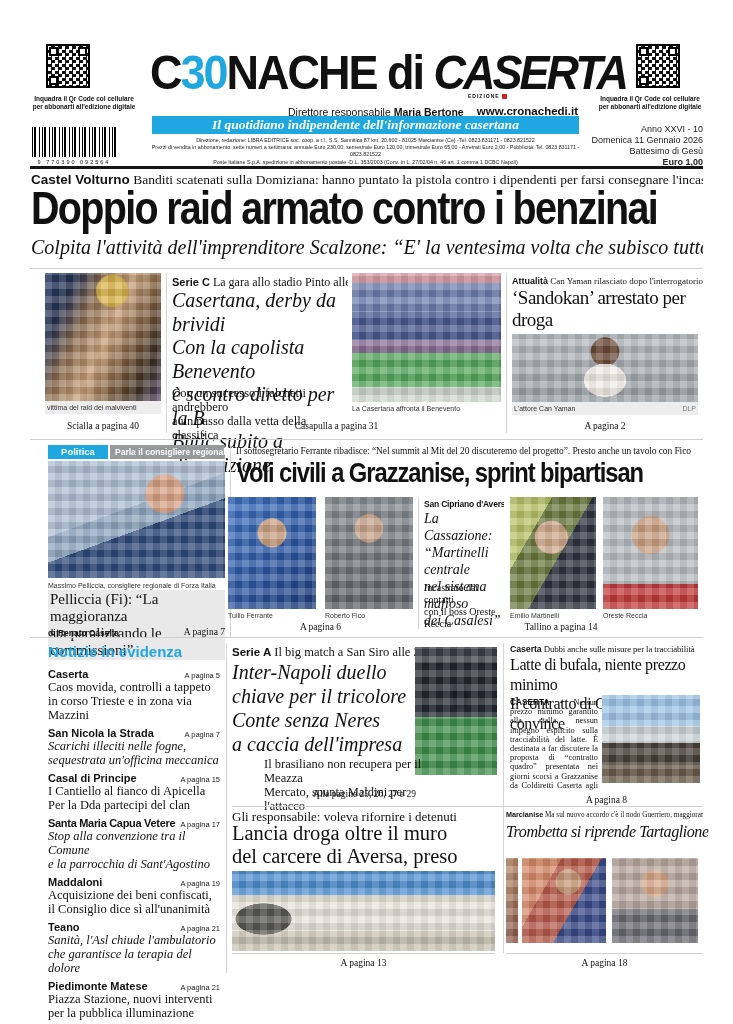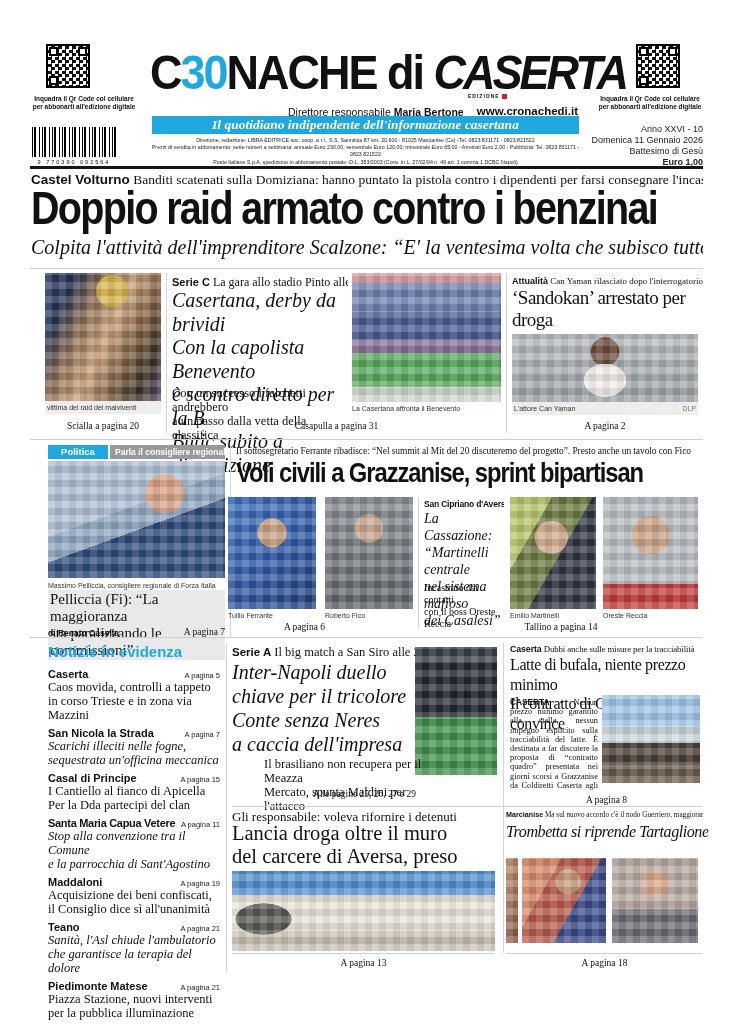--- a/index.html
+++ b/index.html
@@ -135,21 +135,21 @@
 
   <div class="abs rule" style="left:30px;top:166px;width:673px;height:3px;"></div>
 
   <div class="abs kick lead-kick nw" style="left:31px;top:172px;width:672px;"><span class="tag">Castel Volturno</span><span> Banditi scatenati sulla Domiziana: hanno puntato la pistola contro i dipendenti per farsi consegnare l'incasso</span></div>
   <div class="abs lead-hl" style="left:31px;top:184px;">Doppio raid armato contro i benzinai</div>
   <div class="abs serif it lead-sub nw" style="left:31px;top:236px;width:672px;">Colpita l'attività dell'imprenditore Scalzone: “E' la ventesima volta che subisco tutto questo”</div>
   <div class="abs hair" style="left:30px;top:268px;width:673px;height:1px;"></div>
 
   <div class="abs photo ph-victim" style="left:45px;top:273px;width:116px;height:128px;"></div>
   <div class="abs cap capbar nw" style="left:45px;top:401px;width:116px;">vittima del raid dei malviventi</div>
-  <div class="abs pageref" style="left:45px;top:421px;width:116px;">Scialla a pagina 20</div>
+  <div class="abs pageref" style="left:45px;top:421px;width:116px;">Scialla a pagina 40</div>
 
   <div class="abs vdiv" style="left:166px;top:273px;height:160px;"></div>
 
   <div class="abs kick nw" style="left:172px;top:275px;width:176px;font-size:12px;"><span class="tag" style="font-size:11px;">Serie C</span><span> La gara allo stadio Pinto alle 17,30</span></div>
   <div class="abs hl-it pre" style="left:172px;top:289px;width:180px;font-size:20px;line-height:23.5px;">Casertana, derby da brividi
 Con la capolista Benevento
 è scontro diretto per la B
 Butic subito a disposizione</div>
   <div class="abs deck pre" style="left:172px;top:386px;width:180px;font-size:12.5px;line-height:14px;">Con un successo i falchetti andrebbero
 a un passo dalla vetta della classifica</div>
@@ -181,21 +181,21 @@
   <div class="abs pageref" style="left:160px;top:627px;width:65px;text-align:right;">A pagina 7</div>
 
   <div class="abs vdiv" style="left:230px;top:445px;height:192px;"></div>
 
   <div class="abs kick nw" style="left:236px;top:446px;width:467px;font-size:9.5px;letter-spacing:-.1px;">Il sottosegretario Ferrante ribadisce: “Nel summit al Mit del 20 discuteremo del progetto”. Presto anche un tavolo con Fico</div>
   <div class="abs big-hl" style="left:236px;top:458px;width:540px;font-size:27px;transform:scaleX(.88);">Voli civili a Grazzanise, sprint bipartisan</div>
   <div class="abs photo ph-ferrante" style="left:228px;top:497px;width:88px;height:112px;"></div>
   <div class="abs cap nw" style="left:228px;top:609px;width:88px;">Tullio Ferrante</div>
   <div class="abs photo ph-fico" style="left:325px;top:497px;width:88px;height:112px;"></div>
   <div class="abs cap nw" style="left:325px;top:609px;width:88px;">Roberto Fico</div>
-  <div class="abs pageref" style="left:212px;top:622px;width:185px;font-family:Liberation Serif, serif;">A pagina 6</div>
+  <div class="abs pageref" style="left:228px;top:622px;width:185px;font-family:Liberation Serif, serif;">A pagina 6</div>
 
   <div class="abs vdiv" style="left:418px;top:497px;height:132px;"></div>
 
   <div class="abs b nw" style="left:424px;top:499px;width:80px;font-size:8.5px;letter-spacing:-.2px;">San Cipriano d'Aversa</div>
   <div class="abs hl-it pre" style="left:424px;top:510px;width:82px;font-size:14px;line-height:17px;">La Cassazione:
 “Martinelli centrale
 nel sistema mafioso
 dei Casalesi”</div>
   <div class="abs deck pre" style="left:424px;top:582px;width:82px;font-size:10px;line-height:12px;">Incastrato dai contatti
 con il boss Oreste Reccia</div>
@@ -229,21 +229,21 @@
       <div class="ev-head">
           <span class="ev-town">Casal di Principe</span>
           <span class="ev-page">A pagina 15</span>
         </div>
       <div class="ev-text pre">I Cantiello al fianco di Apicella
 Per la Dda partecipi del clan</div>
     </div>
     <div class="ev-item">
       <div class="ev-head">
           <span class="ev-town" style="letter-spacing:-.3px;">Santa Maria Capua Vetere</span>
-          <span class="ev-page">A pagina 11</span>
+          <span class="ev-page">A pagina 17</span>
         </div>
       <div class="ev-text pre it">Stop alla convenzione tra il Comune
 e la parrocchia di Sant'Agostino</div>
     </div>
     <div class="ev-item">
       <div class="ev-head">
           <span class="ev-town">Maddaloni</span>
           <span class="ev-page">A pagina 19</span>
         </div>
       <div class="ev-text pre">Acquisizione dei beni confiscati,

